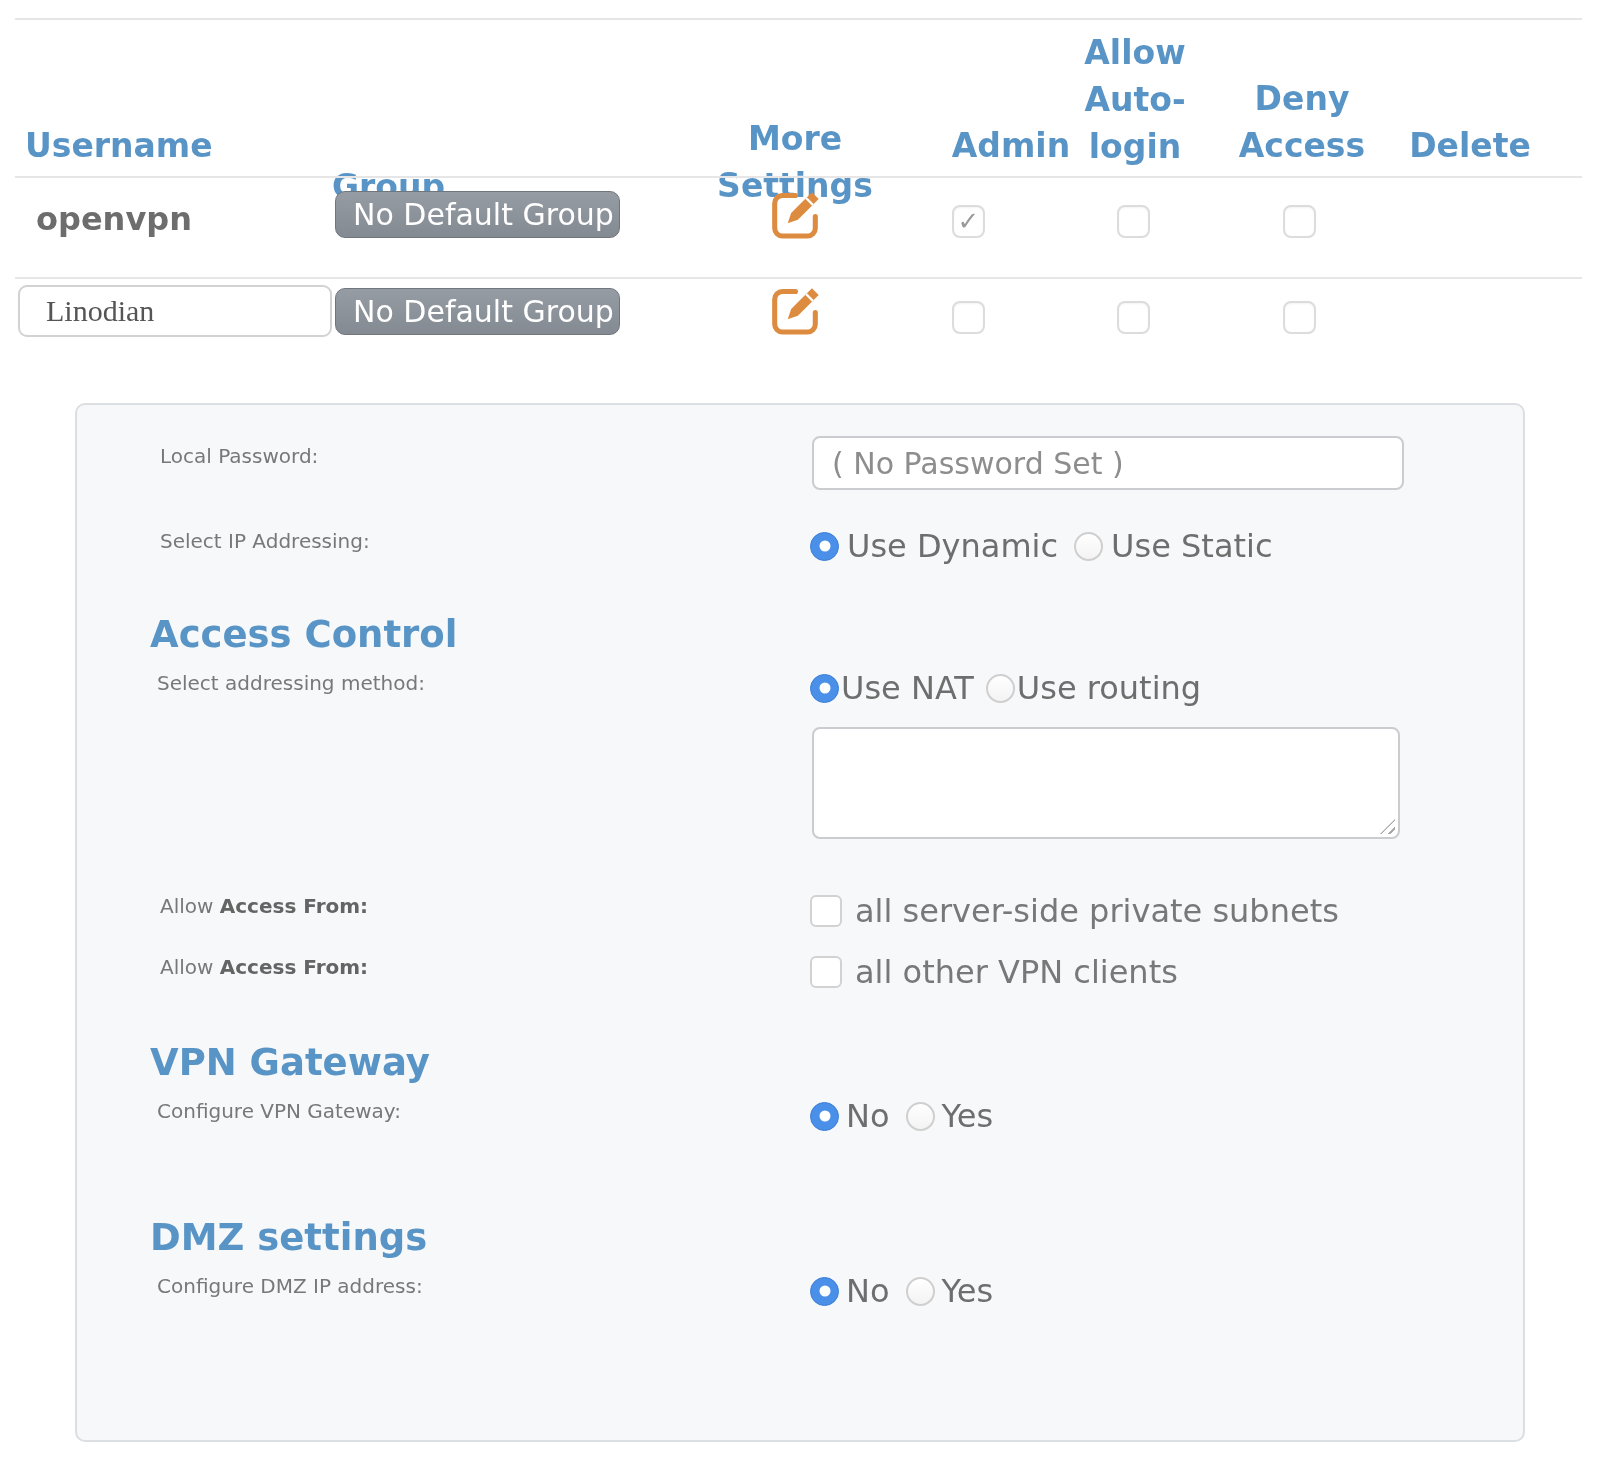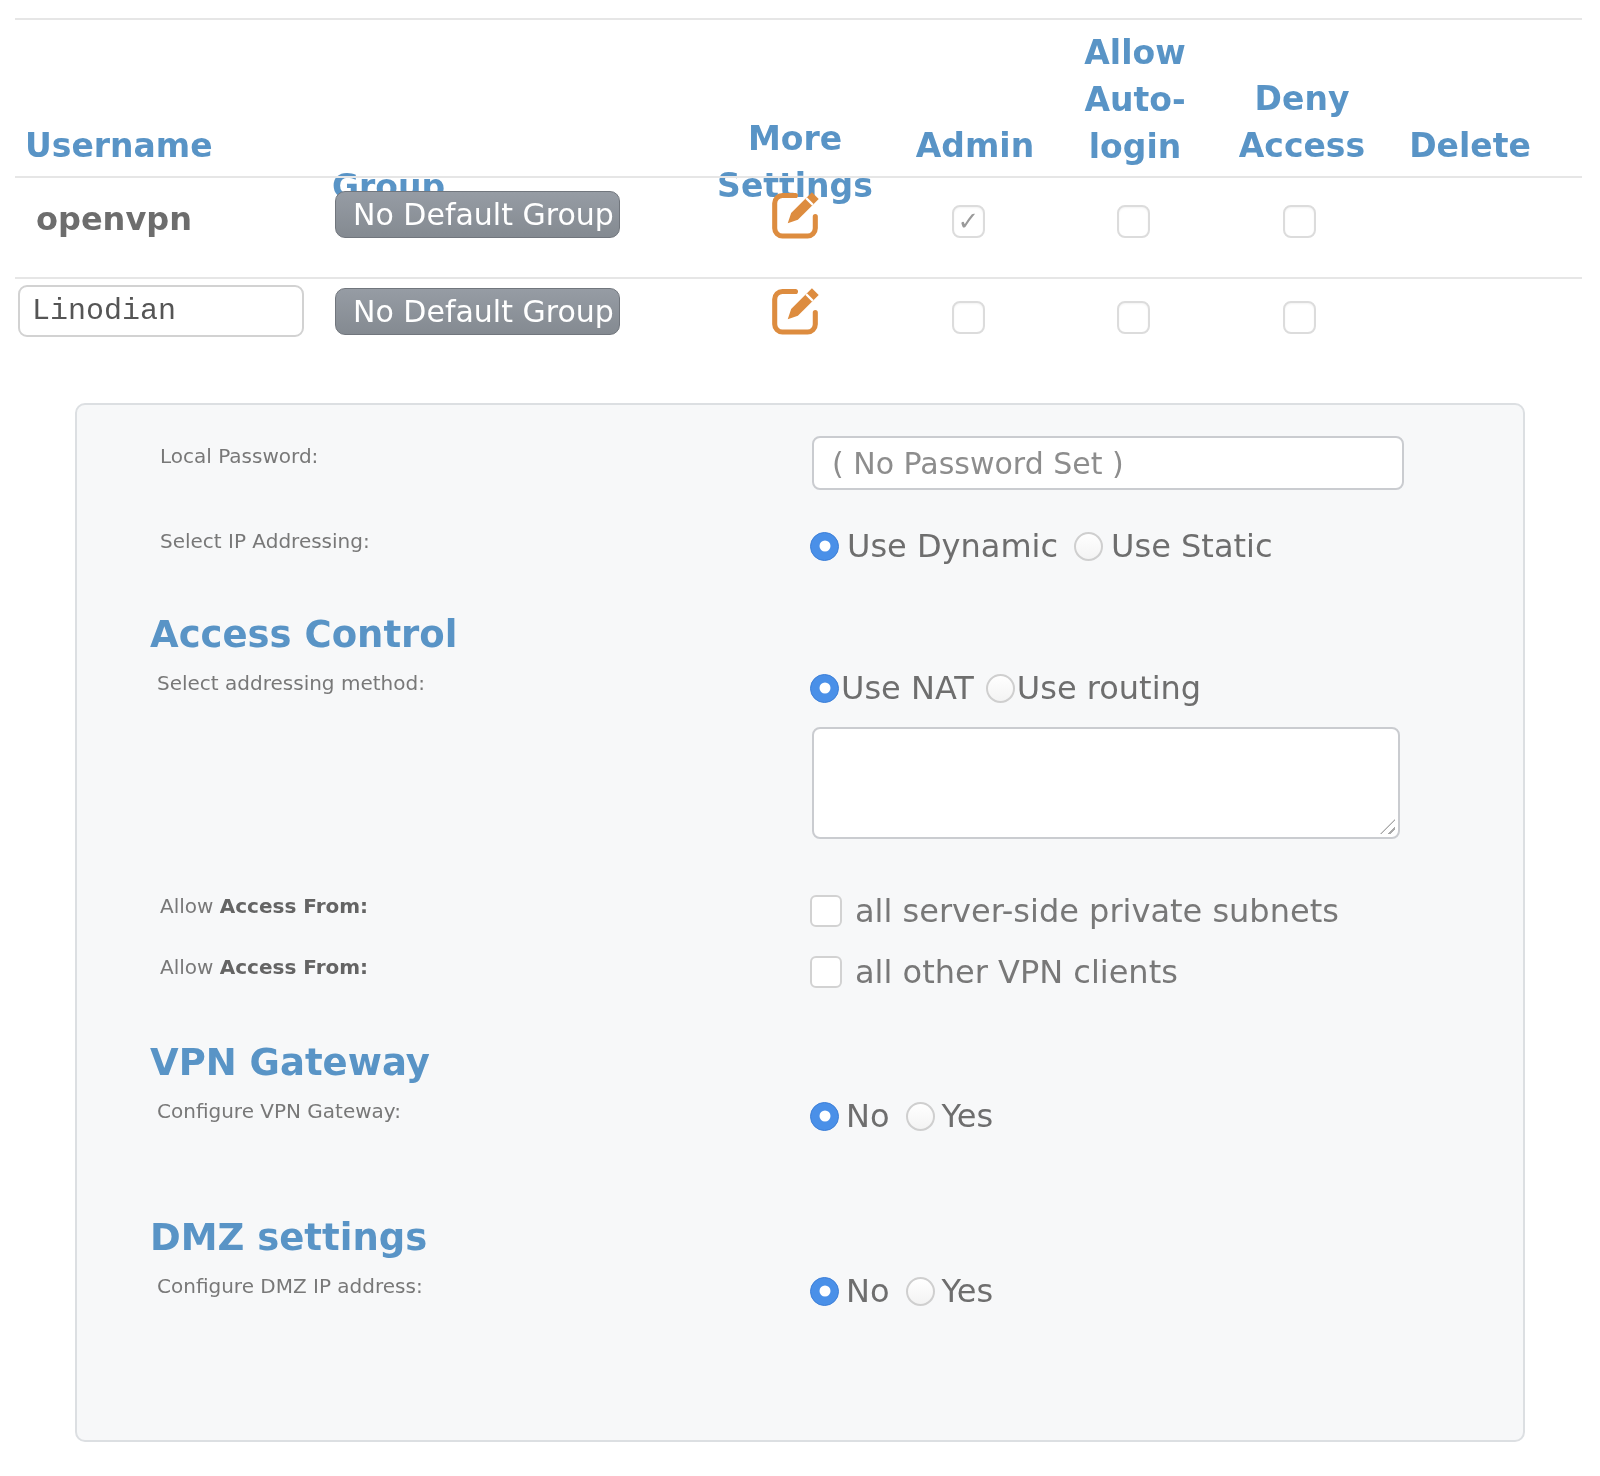--- a/index.html
+++ b/index.html
@@ -7,22 +7,22 @@
         font-family:"DejaVu Sans","Liberation Sans",sans-serif;overflow:hidden;}
   .divider{position:absolute;left:15px;width:1567px;height:2px;background:#e6e6e6;}
 
   
   .hdr{position:absolute;color:#5994c6;font-weight:700;font-size:33px;line-height:47px;}
   .hdr.center{text-align:center;}
 
   
   .user-bold{position:absolute;color:#6d6d6d;font-weight:700;font-size:32px;}
   .user-input{position:absolute;left:18px;top:285px;width:258px;height:48px;
-              border:2px solid #d2d2d2;border-radius:9px;font-family:Liberation Mono, monospace;
-              font-size:30px;color:#555;padding:0 12px;outline:none;background:#fff;}
+              border:2px solid #d2d2d2;border-radius:9px;font-family:Liberation Serif, serif;
+              font-size:30px;color:#555;padding:0 26px;outline:none;background:#fff;}
   .select-pill{position:absolute;width:285px;height:47px;border-radius:10px;
                background:linear-gradient(#969ca4,#848a91);border:1px solid #71767d;
                display:flex;align-items:center;cursor:default;box-sizing:border-box;
                padding:0 4px 0 17px;}
   .select-pill .lbl{color:#fff;font-size:30px;flex:1;white-space:nowrap;}
   .arrows{display:flex;flex-direction:column;gap:4px;margin-left:6px;}
   .arr-up{width:0;height:0;border-left:8px solid transparent;border-right:8px solid transparent;
           border-bottom:10px solid #fff;}
   .arr-dn{width:0;height:0;border-left:8px solid transparent;border-right:8px solid transparent;
           border-top:10px solid #fff;}
@@ -71,21 +71,21 @@
 <div class="page">
 
   <div class="divider" style="top:18px;"></div>
 
   <div class="hdr" style="left:25px;top:122px;">Username</div>
   <div class="hdr" style="left:332px;top:122px;margin-top:41px;">Group</div>
   <div class="hdr center" style="left:690px;top:75px;width:210px;margin-top:40px;">
     <div>More</div>
     <div>Settings</div>
   </div>
-  <div class="hdr center" style="left:890px;top:122px;width:170px;">Admin</div>
+  <div class="hdr center" style="left:926px;top:122px;width:170px;">Admin</div>
   <div class="hdr center" style="left:1055px;top:29px;width:160px;">
     <div>Allow</div>
     <div>Auto-</div>
     <div>login</div>
   </div>
   <div class="hdr center" style="left:1212px;top:75px;width:180px;">
     <div>Deny</div>
     <div>Access</div>
   </div>
   <div class="hdr center" style="left:1385px;top:122px;width:170px;">Delete</div>

